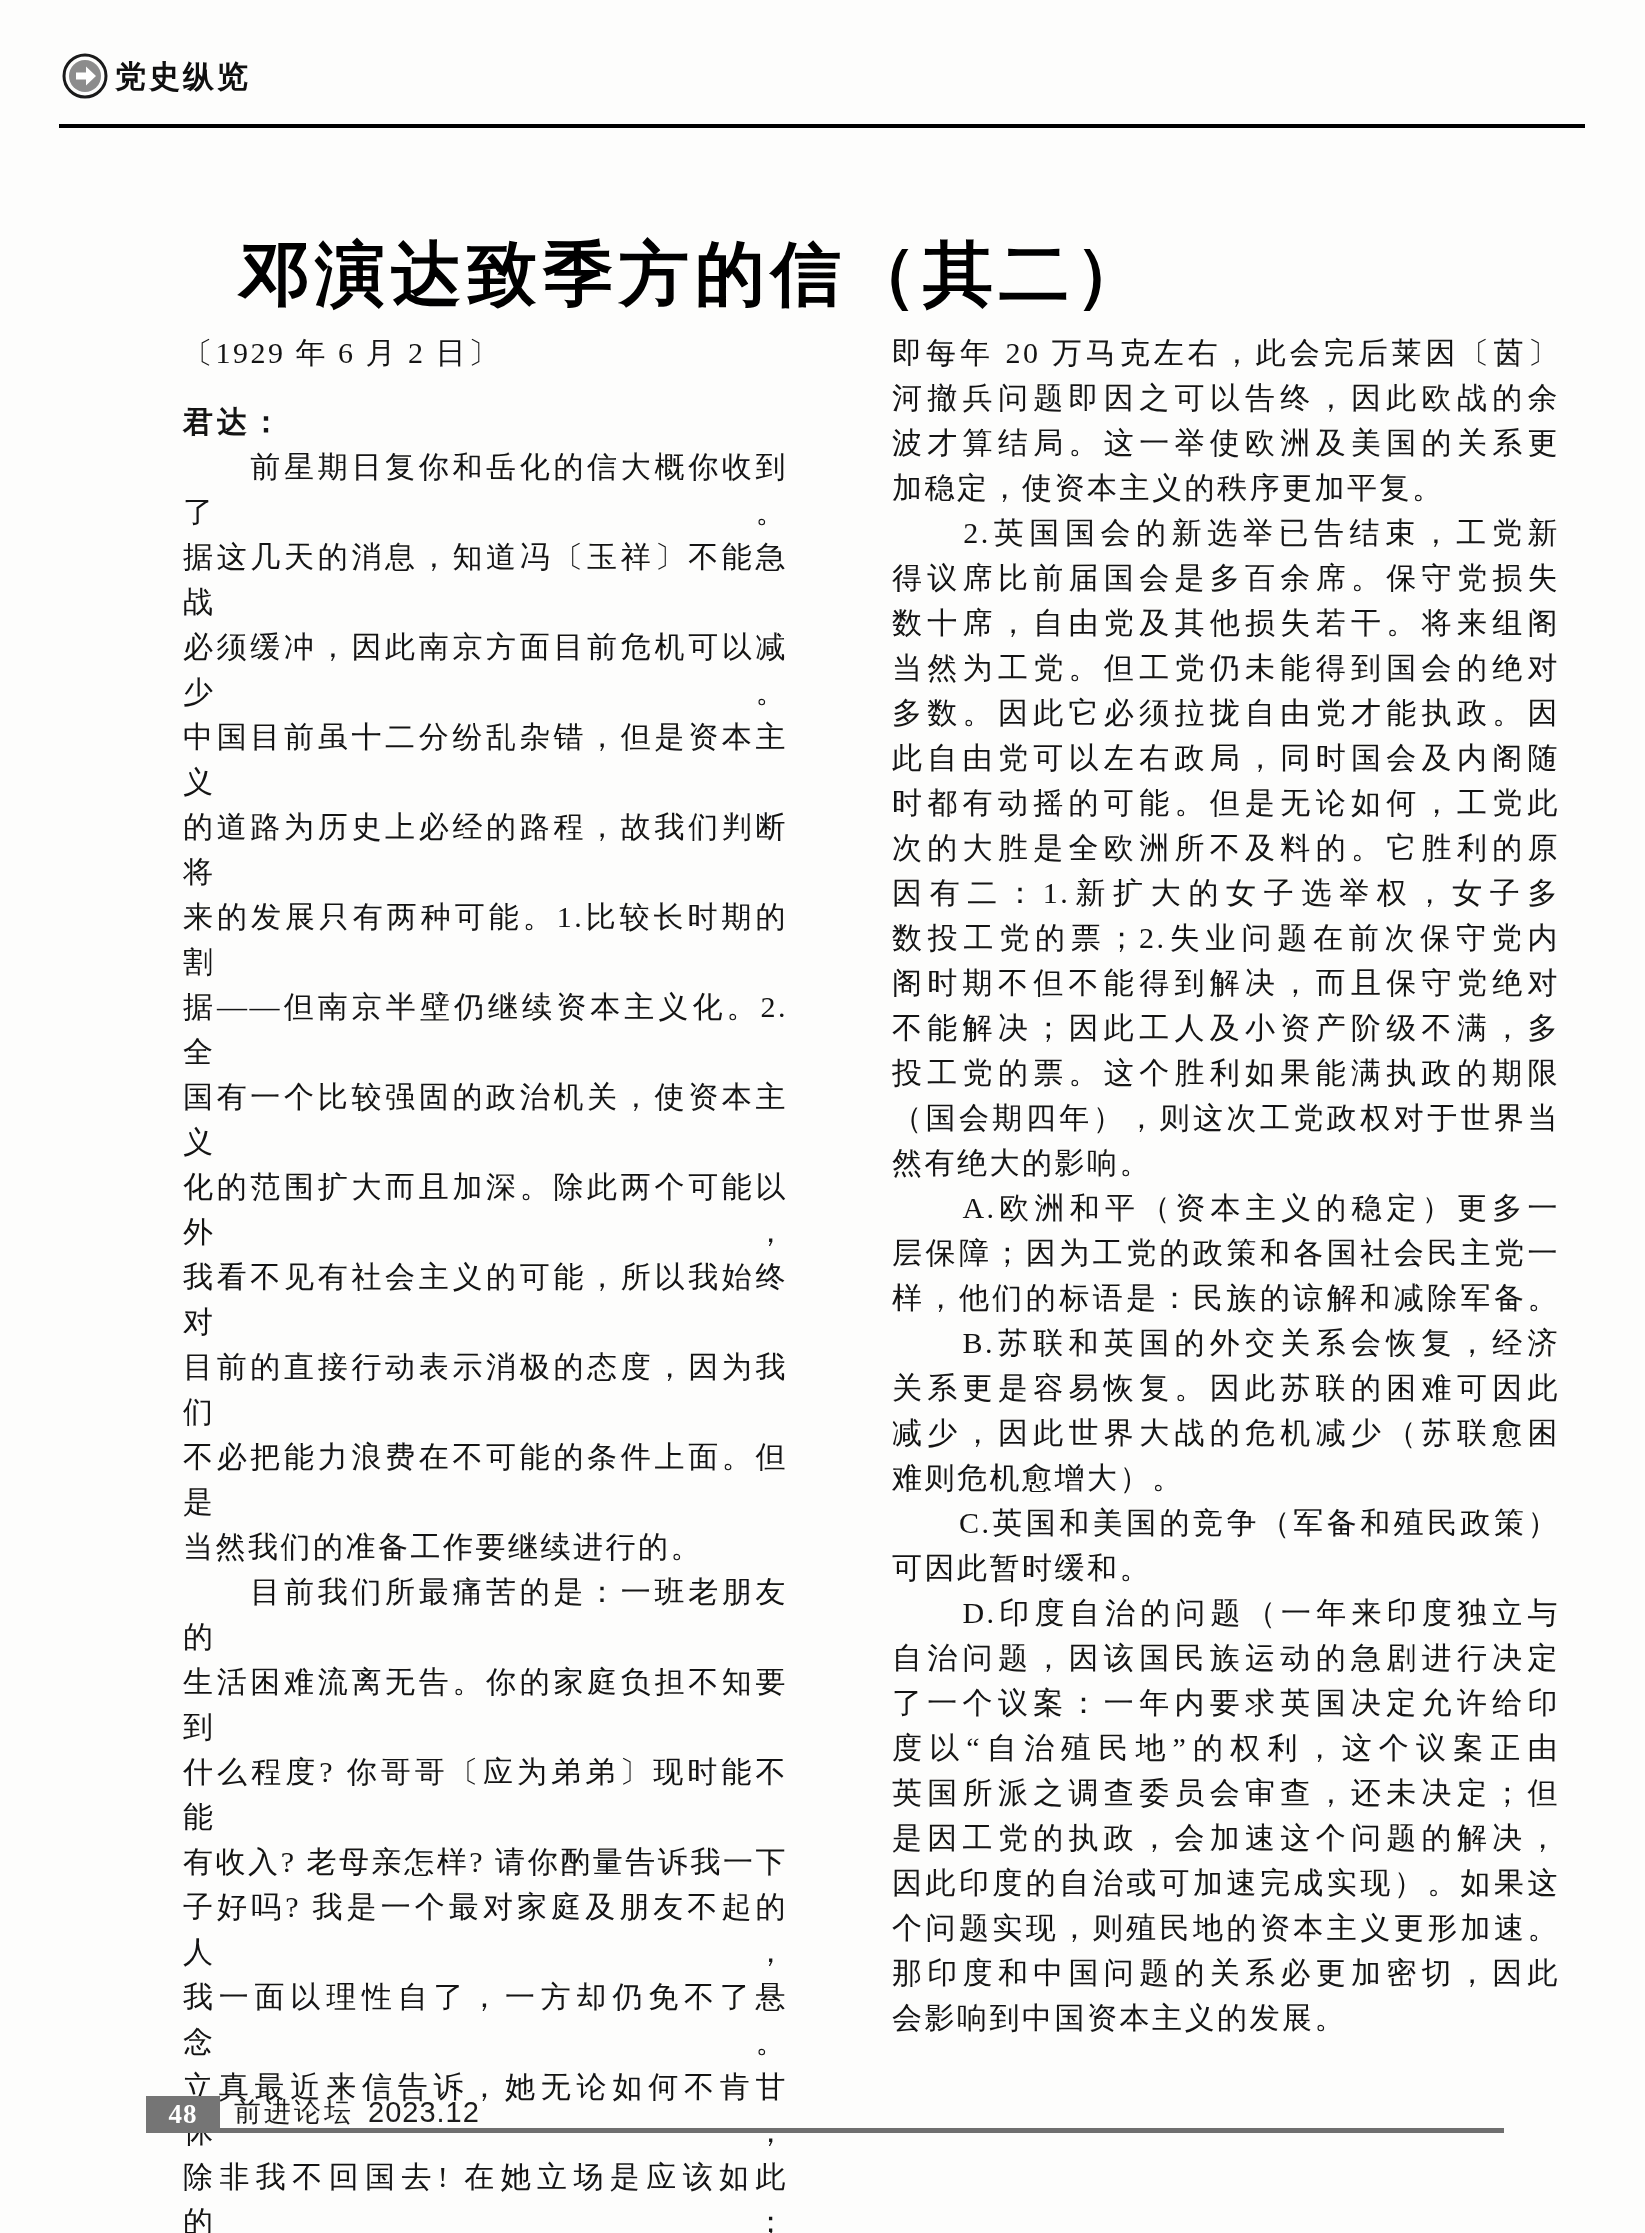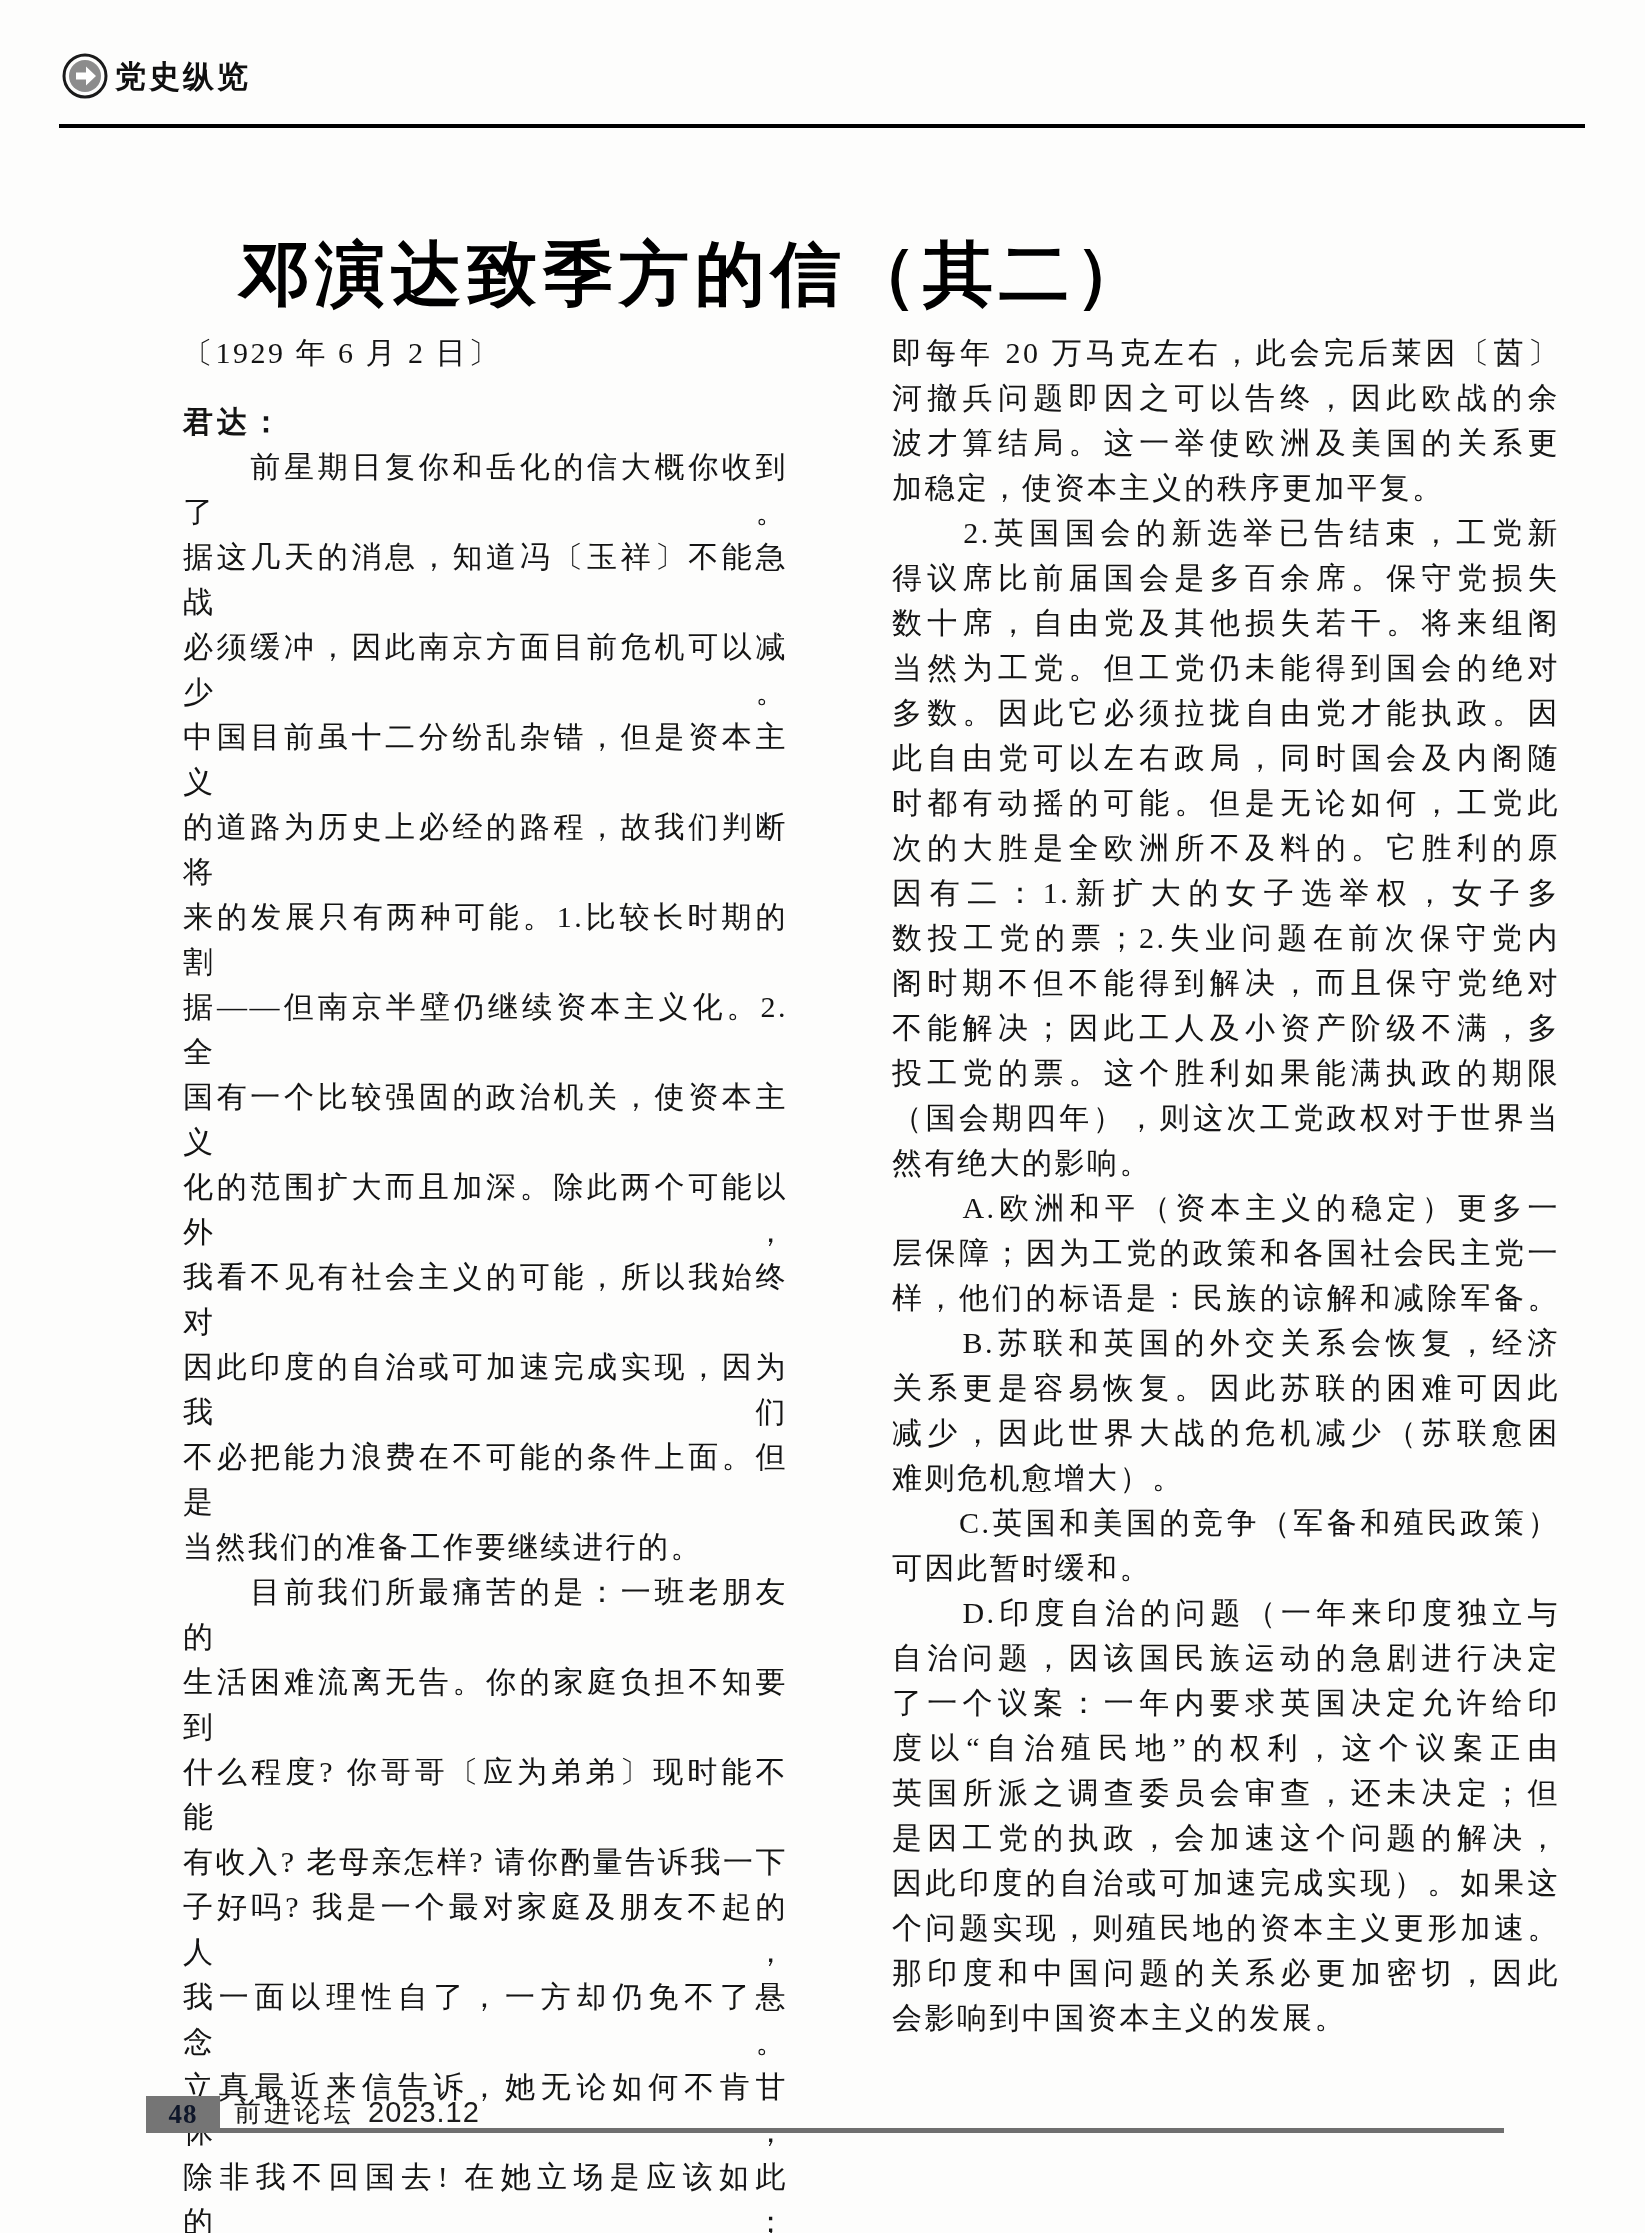--- a/index.html
+++ b/index.html
@@ -49,21 +49,21 @@
     font-weight:700;letter-spacing:4px;margin-top:24px;
   }
   
   .footer-rule{position:absolute;left:149px;top:2128px;width:1355px;height:5px;background:#6f6f6f;}
   .pagenum-badge{
     position:absolute;left:146px;top:2096px;width:74px;height:37px;
     background:#757575;text-align:center;
   }
   .pagenum-badge span{
     font-family:"Liberation Serif","DejaVu Serif",serif;
-    font-weight:700;font-size:27px;color:#0f172a;line-height:37px;letter-spacing:1px;
+    font-weight:700;font-size:27px;color:#ffffff;line-height:37px;letter-spacing:1px;
   }
   .journal-name{
     position:absolute;left:234px;top:2094px;
     font-family:"Liberation Serif","DejaVu Serif",serif;
     font-size:27px;color:#1c1c1c;letter-spacing:3px;line-height:36px;
   }
   .issue-date{
     position:absolute;left:368px;top:2094px;
     font-family:"Liberation Sans","DejaVu Sans",sans-serif;
     font-size:29px;color:#1c1c1c;line-height:36px;letter-spacing:1px;
@@ -92,21 +92,21 @@
       <div class="line full">　　前星期日复你和岳化的信大概你收到了。</div>
       <div class="line full">据这几天的消息，知道冯〔玉祥〕不能急战</div>
       <div class="line full">必须缓冲，因此南京方面目前危机可以减少。</div>
       <div class="line full">中国目前虽十二分纷乱杂错，但是资本主义</div>
       <div class="line full">的道路为历史上必经的路程，故我们判断将</div>
       <div class="line full">来的发展只有两种可能。1.比较长时期的割</div>
       <div class="line full">据——但南京半壁仍继续资本主义化。2.全</div>
       <div class="line full">国有一个比较强固的政治机关，使资本主义</div>
       <div class="line full">化的范围扩大而且加深。除此两个可能以外，</div>
       <div class="line full">我看不见有社会主义的可能，所以我始终对</div>
-      <div class="line full">因此印度的自治或可加速完成实现，因为我们</div>
+      <div class="line full">目前的直接行动表示消极的态度，因为我们</div>
       <div class="line full">不必把能力浪费在不可能的条件上面。但是</div>
       <div class="line">当然我们的准备工作要继续进行的。</div>
       <div class="line full">　　目前我们所最痛苦的是：一班老朋友的</div>
       <div class="line full">生活困难流离无告。你的家庭负担不知要到</div>
       <div class="line full">什么程度? 你哥哥〔应为弟弟〕现时能不能</div>
       <div class="line full">有收入? 老母亲怎样? 请你酌量告诉我一下</div>
       <div class="line full">子好吗? 我是一个最对家庭及朋友不起的人，</div>
       <div class="line full">我一面以理性自了，一方却仍免不了悬念。</div>
       <div class="line full">立真最近来信告诉，她无论如何不肯甘休，</div>
       <div class="line full">除非我不回国去! 在她立场是应该如此的；</div>

